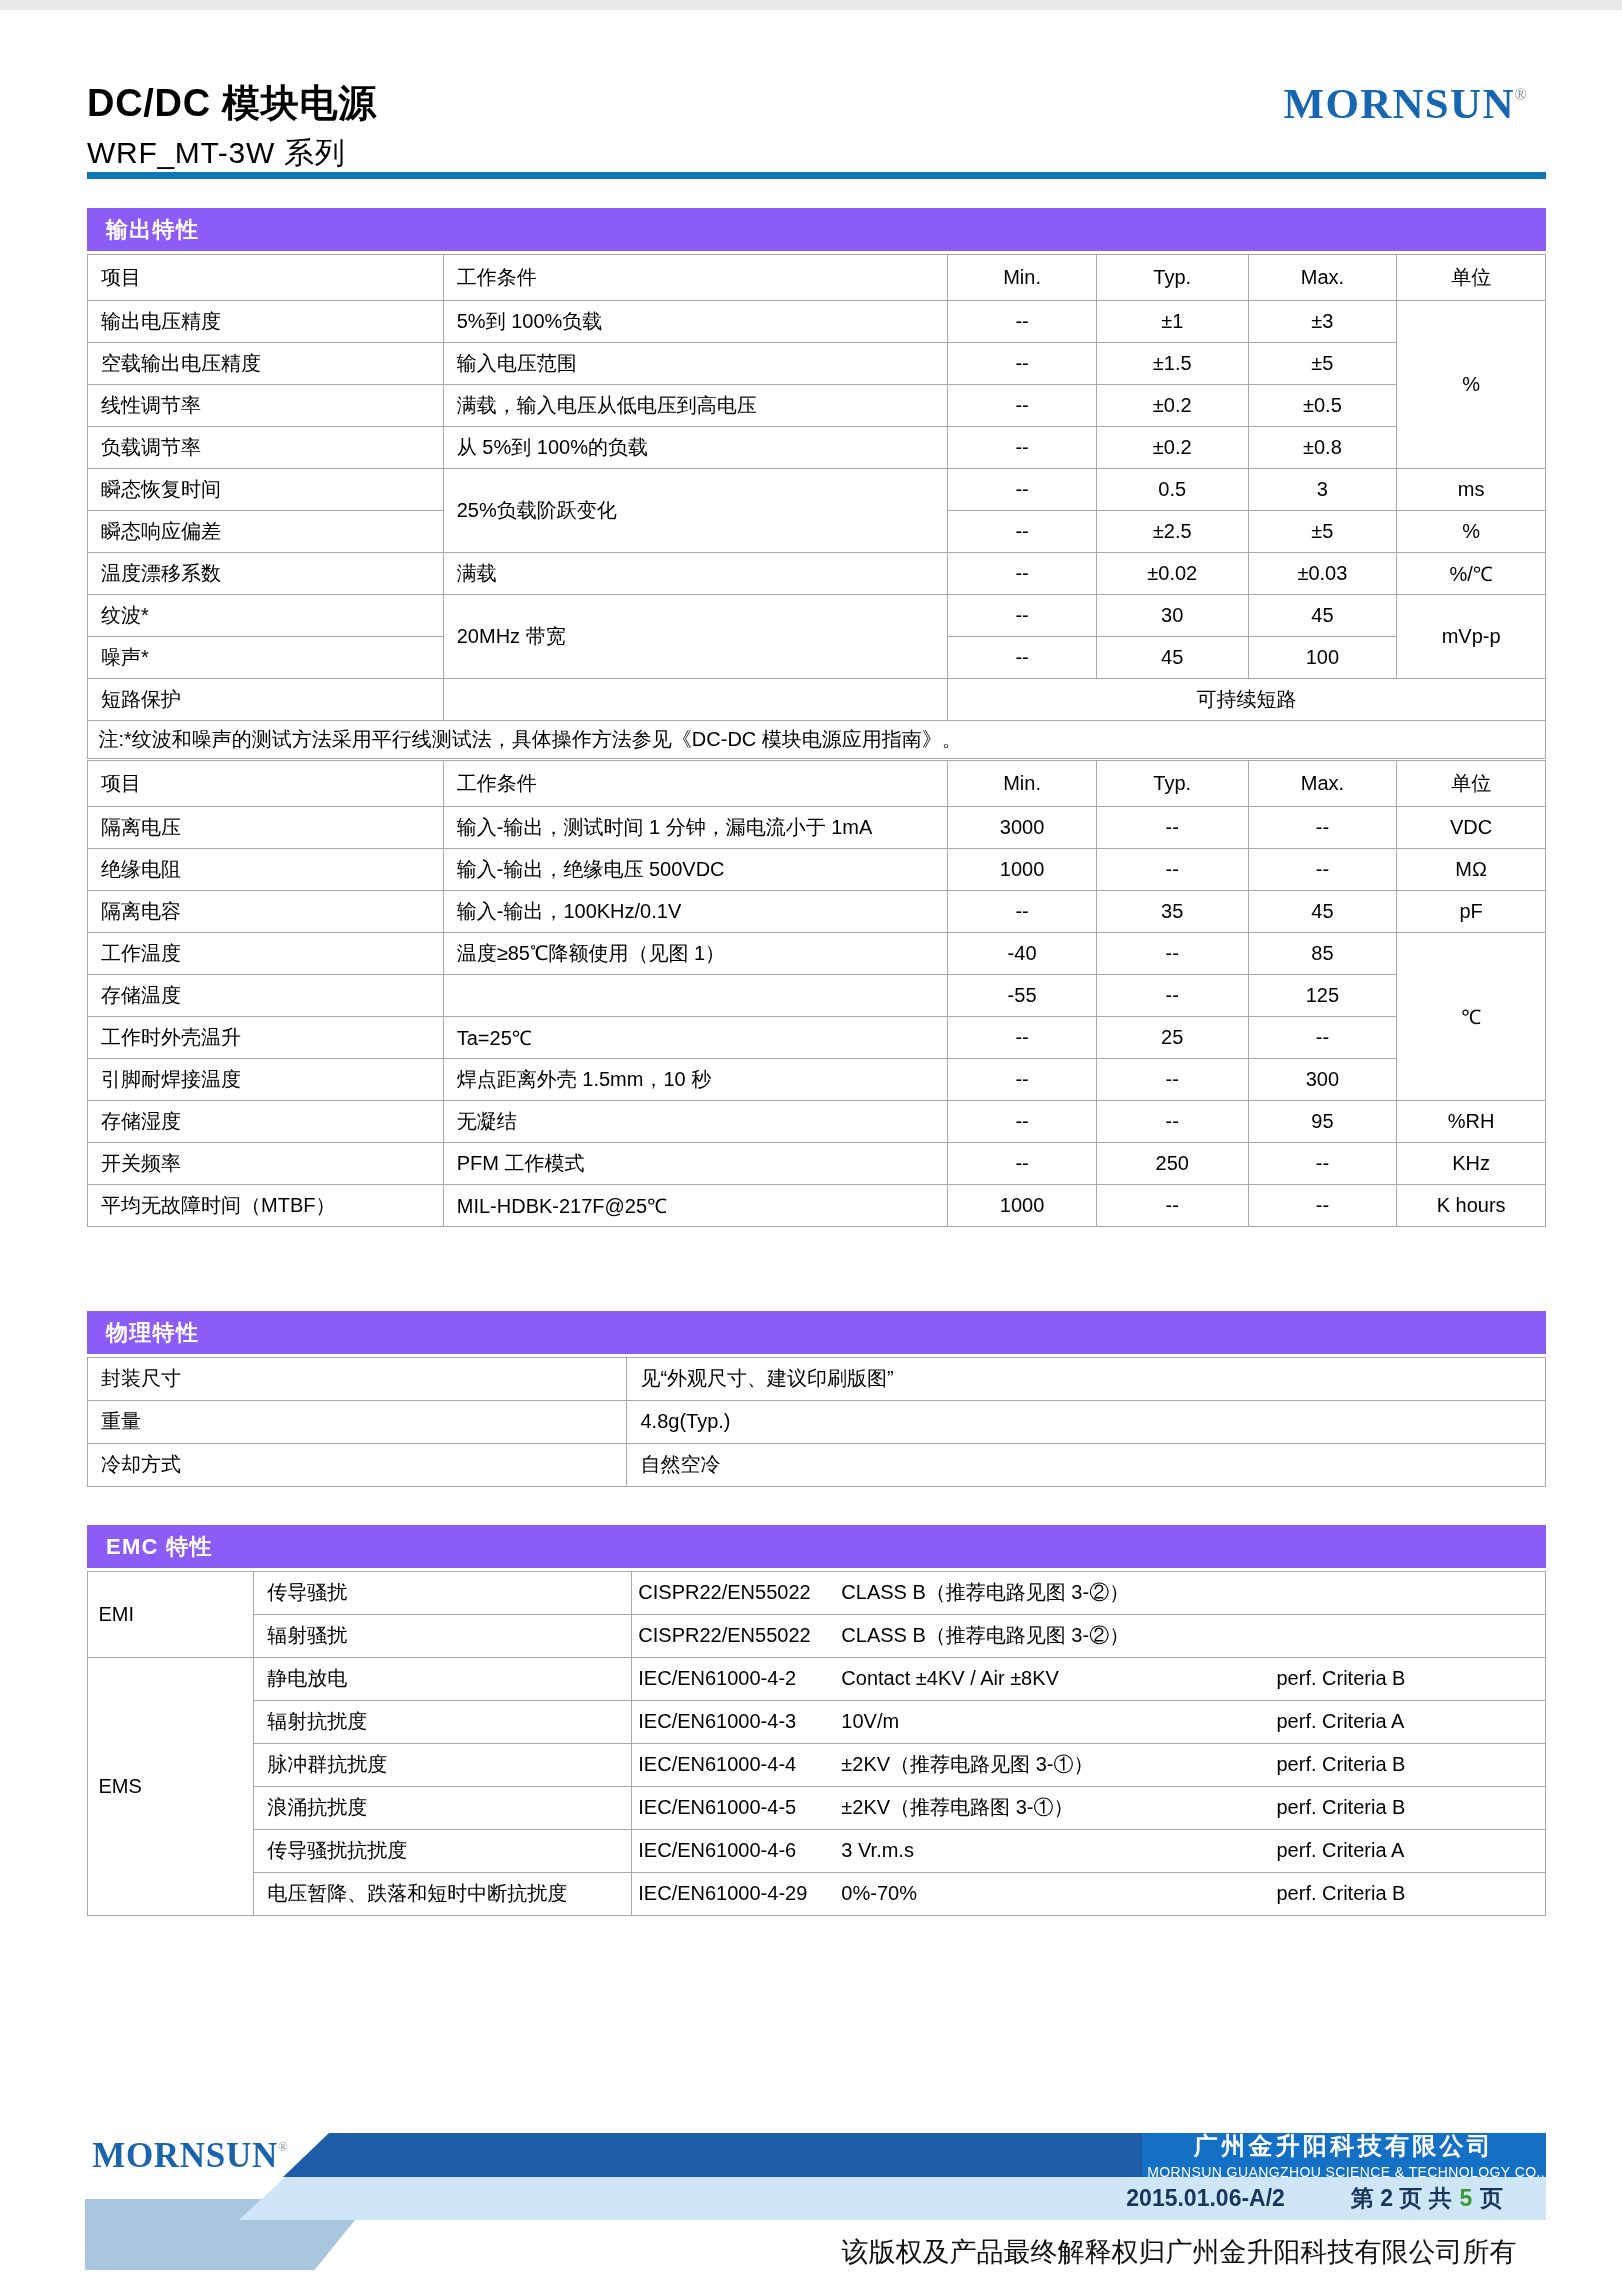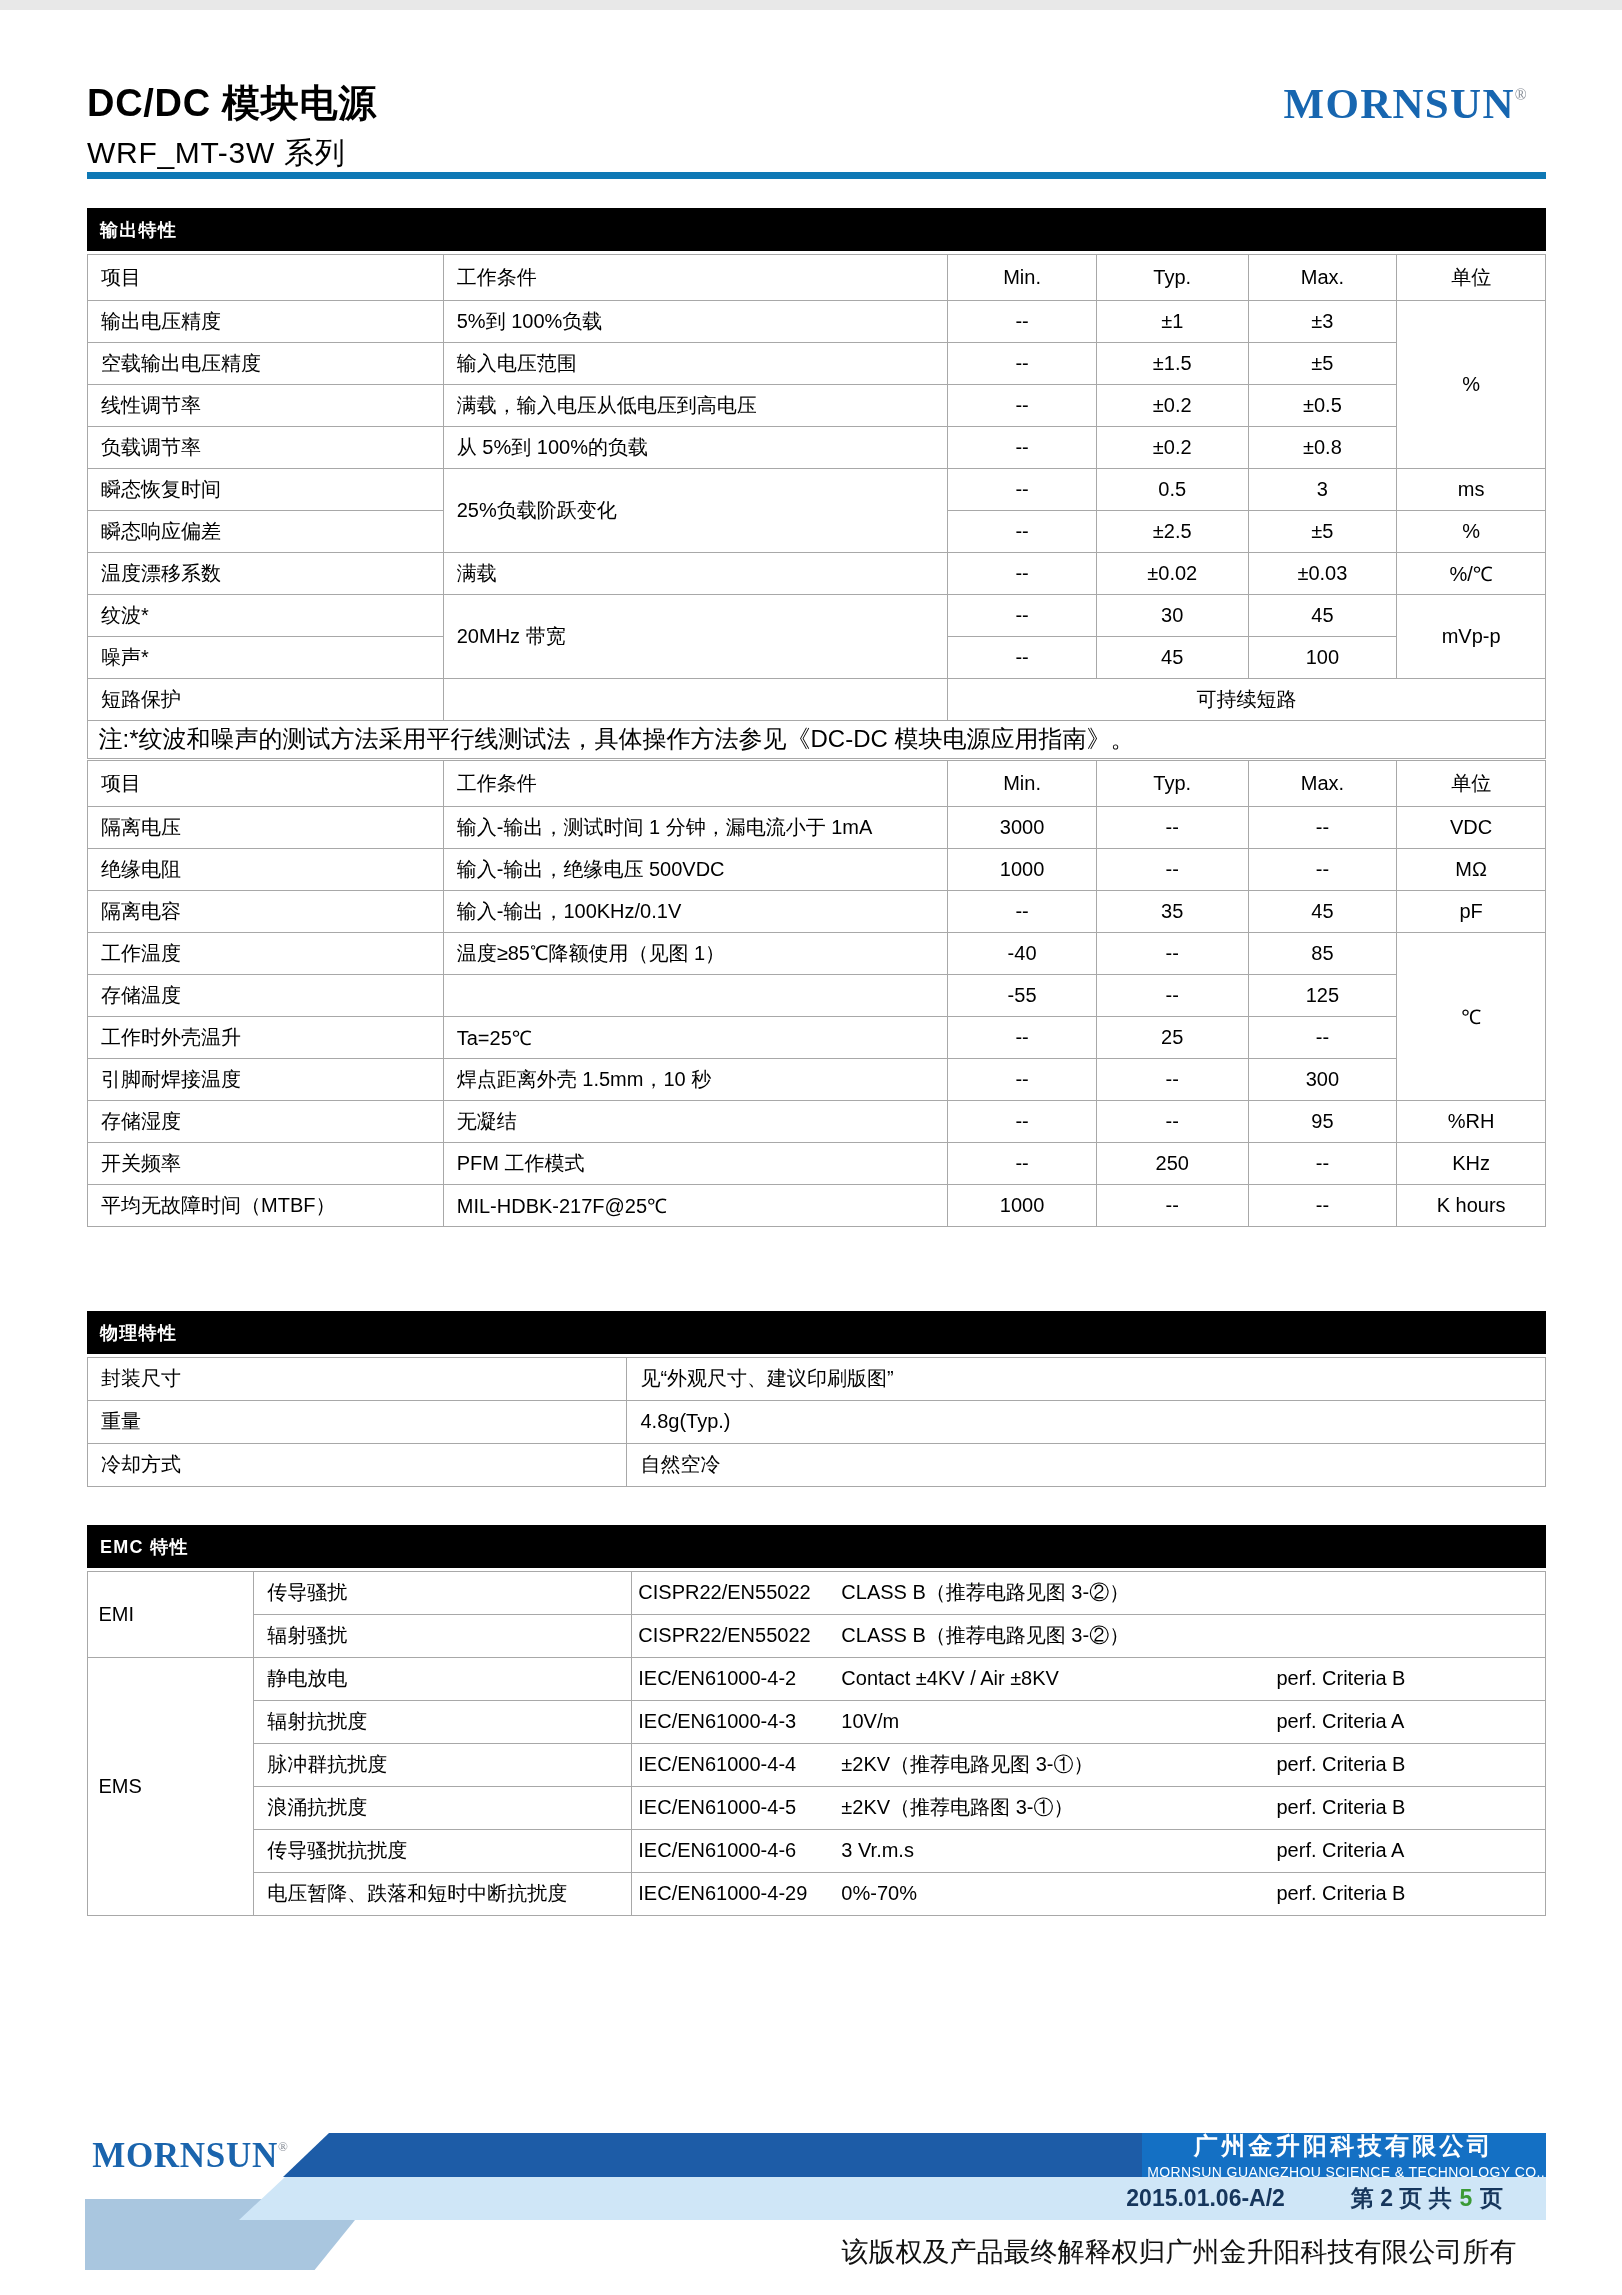--- a/index.html
+++ b/index.html
@@ -15,32 +15,32 @@
     position:absolute; right:94px; top:69px;
     font-family:"Liberation Serif", serif; font-weight:bold;
     font-size:43px; color:#1766b0; letter-spacing:1.3px;
   }
   .logo-top sup { font-size:15.7px; color:#8a9099; vertical-align:18.3px; font-weight:normal; }
   .header-rule { position:absolute; left:87px; top:162px; width:1459px; height:6.5px; background:#0e78b5; }
 
   
   .sec { position:absolute; left:87px; width:1459px; }
   .sec-bar {
-    height:43px; background:#000000; color:#fff; font-size:18px; font-weight:bold;
-    display:flex; align-items:center; padding-left:13px; letter-spacing:1.3px;
+    height:43px; background:#8b5cf6; color:#fff; font-size:22px; font-weight:bold;
+    display:flex; align-items:center; padding-left:19px; letter-spacing:1.3px;
   }
   table.spec { width:100%; border-collapse:collapse; table-layout:fixed; margin-top:2.6px; }
   table.spec td {
     border:1.3px solid #a8a8a8; font-size:20px; color:#000;
     text-align:center; vertical-align:middle; height:42px; padding:2.6px 6.5px;
     overflow:hidden; white-space:nowrap;
   }
   table.spec tr.hdr td { height:46px; }
   table.spec td.l { text-align:left; padding-left:13px; }
-  table.spec td.note { text-align:left; padding-left:10.5px; font-size:24px; height:38px; }
+  table.spec td.note { text-align:left; padding-left:10.5px; font-size:20px; height:38px; }
   
   col.c-item { width:24.4%; } col.c-cond { width:34.6%; }
   col.c-min { width:10.2%; } col.c-typ { width:10.4%; }
   col.c-max { width:10.2%; } col.c-unit { width:10.2%; }
   
   col.p-item { width:37%; } col.p-val { width:63%; }
   table.phys td { height:43px; }
   
   col.e-grp { width:11.4%; } col.e-item { width:25.9%; } col.e-det { width:62.7%; }
   table.emc td { height:43px; }

